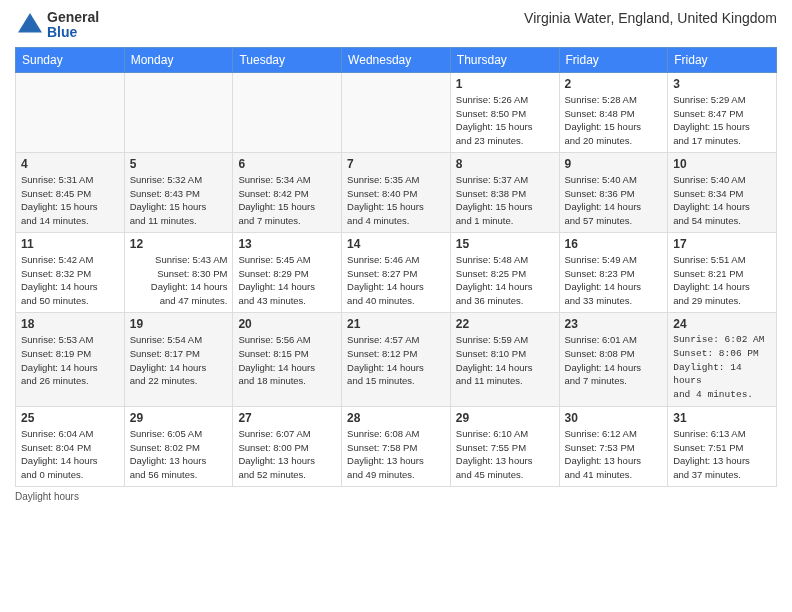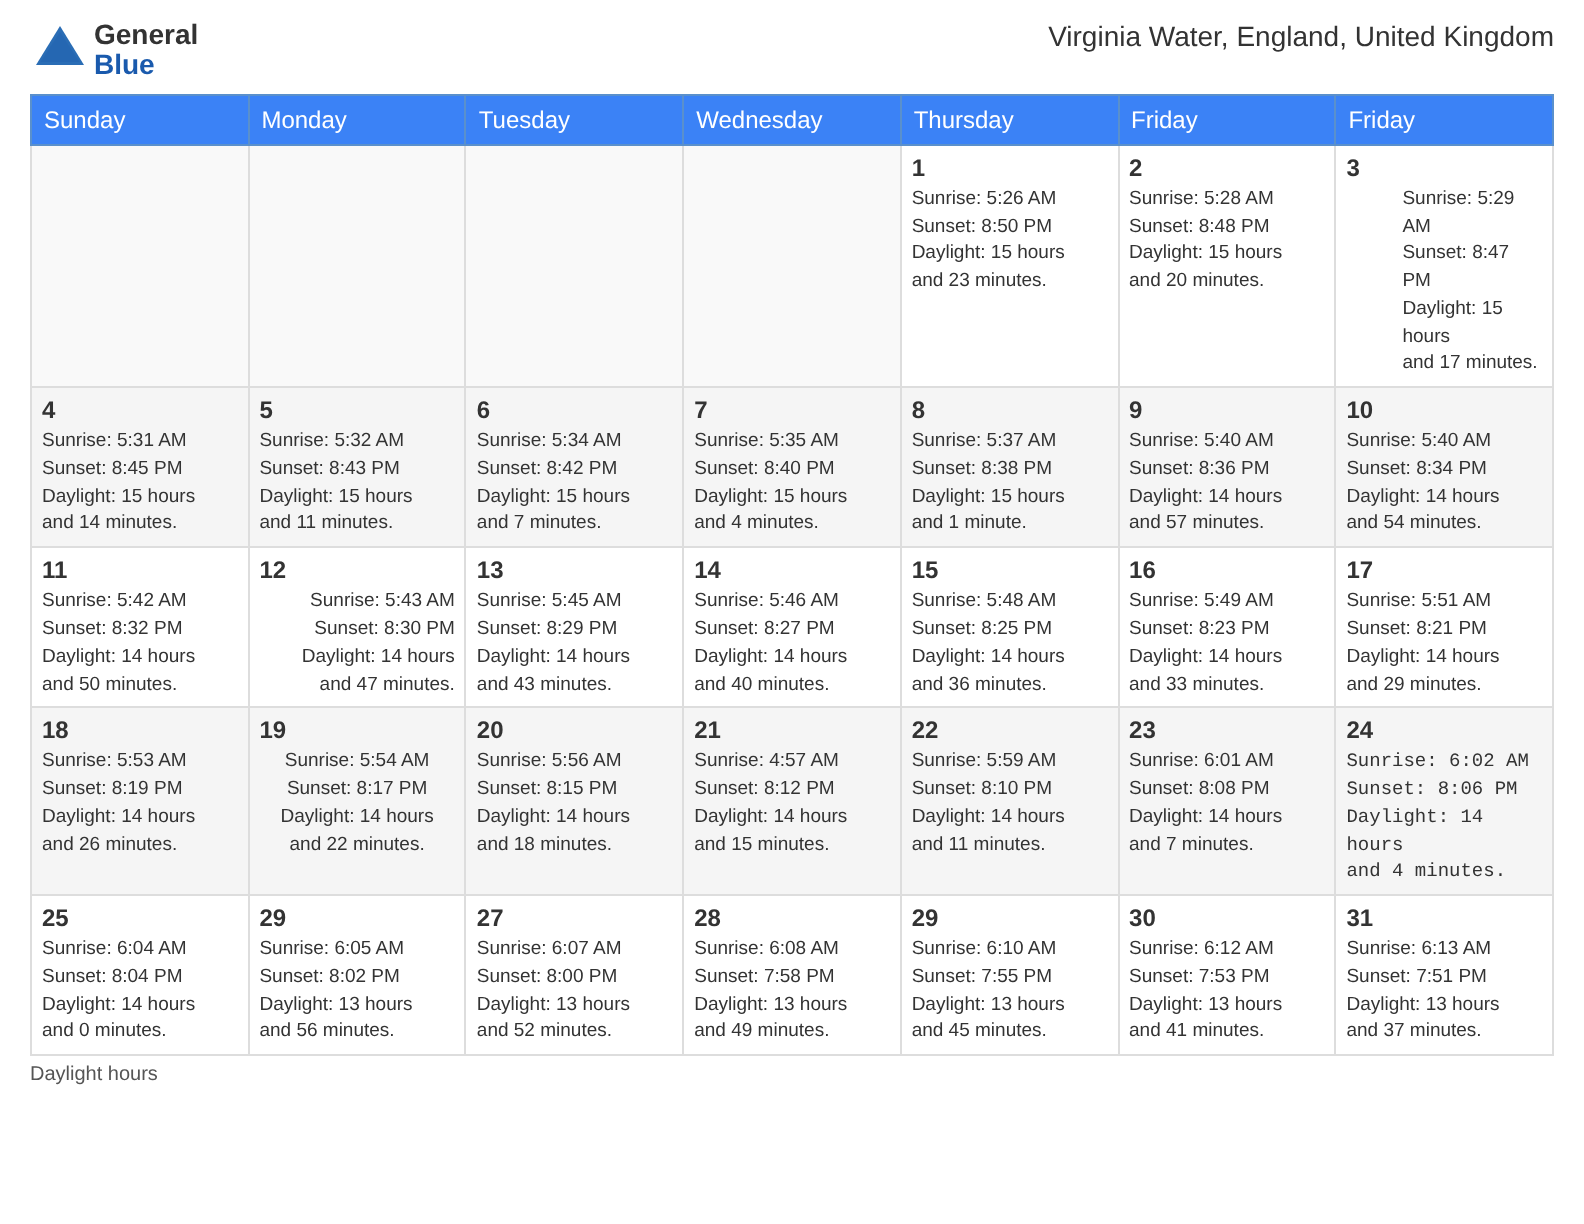--- a/index.html
+++ b/index.html
@@ -158,21 +158,21 @@
           </td>
           <td>
             <span class="day-number">2</span>
             <div class="day-info" style="white-space: pre-line;">Sunrise: 5:28 AM
 Sunset: 8:48 PM
 Daylight: 15 hours
 and 20 minutes.</div>
           </td>
           <td>
             <span class="day-number">3</span>
-            <div class="day-info" style="white-space: pre-line; margin-left: 28px;">Sunrise: 5:29 AM
+            <div class="day-info" style="white-space: pre-line;">Sunrise: 5:29 AM
 Sunset: 8:47 PM
 Daylight: 15 hours
 and 17 minutes.</div>
           </td>
         </tr>
         <tr>
           <td>
             <span class="day-number">4</span>
             <div class="day-info" style="white-space: pre-line;">Sunrise: 5:31 AM
 Sunset: 8:45 PM
@@ -276,21 +276,21 @@
         <tr>
           <td>
             <span class="day-number">18</span>
             <div class="day-info" style="white-space: pre-line;">Sunrise: 5:53 AM
 Sunset: 8:19 PM
 Daylight: 14 hours
 and 26 minutes.</div>
           </td>
           <td>
             <span class="day-number">19</span>
-            <div class="day-info" style="white-space: pre-line; text-align: center;">Sunrise: 5:54 AM
+            <div class="day-info" style="white-space: pre-line;">Sunrise: 5:54 AM
 Sunset: 8:17 PM
 Daylight: 14 hours
 and 22 minutes.</div>
           </td>
           <td>
             <span class="day-number">20</span>
             <div class="day-info" style="white-space: pre-line;">Sunrise: 5:56 AM
 Sunset: 8:15 PM
 Daylight: 14 hours
 and 18 minutes.</div>

